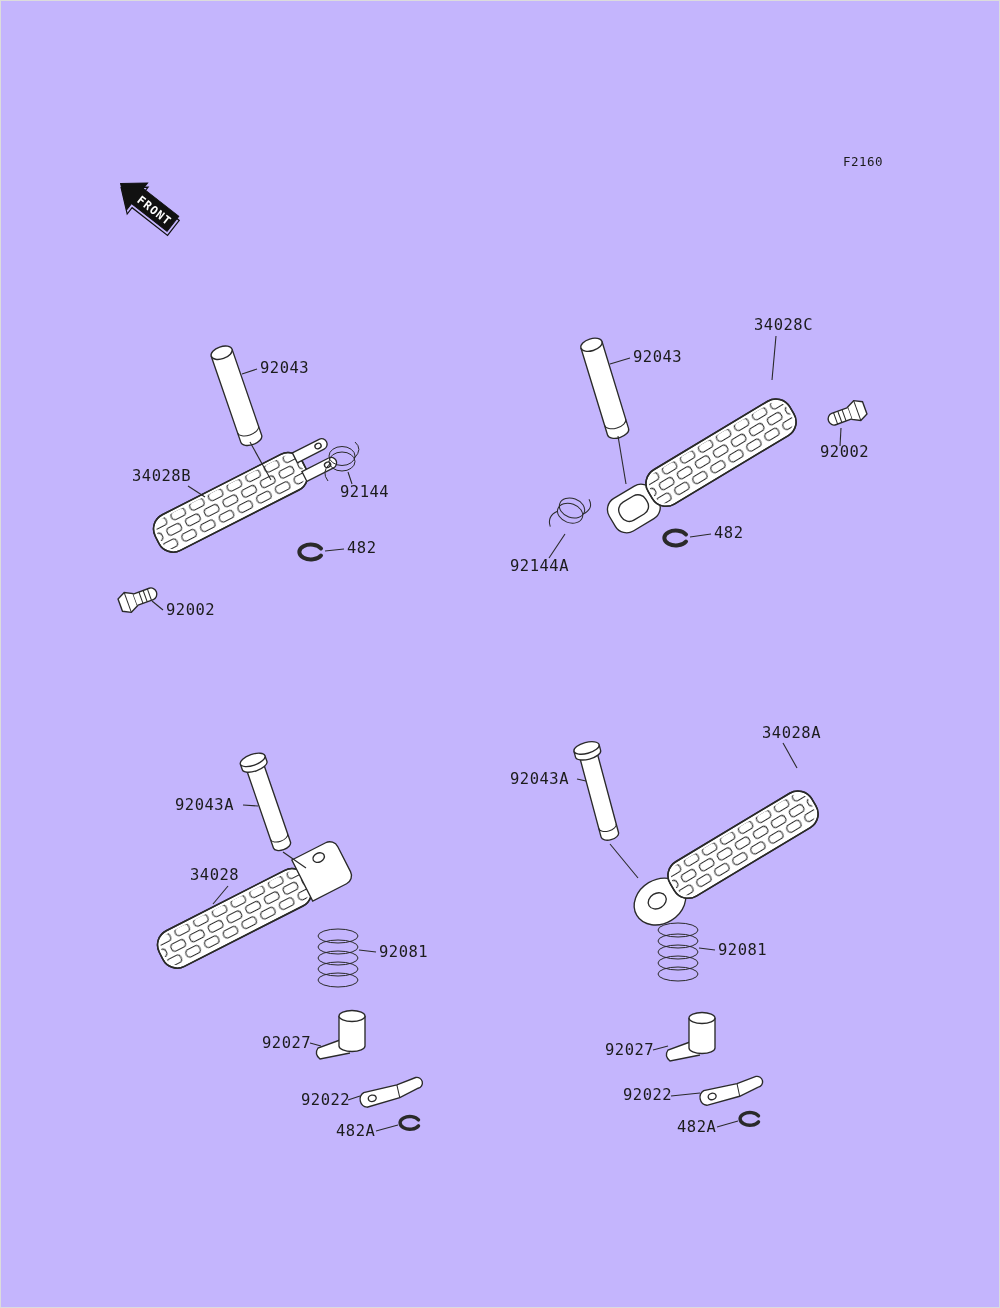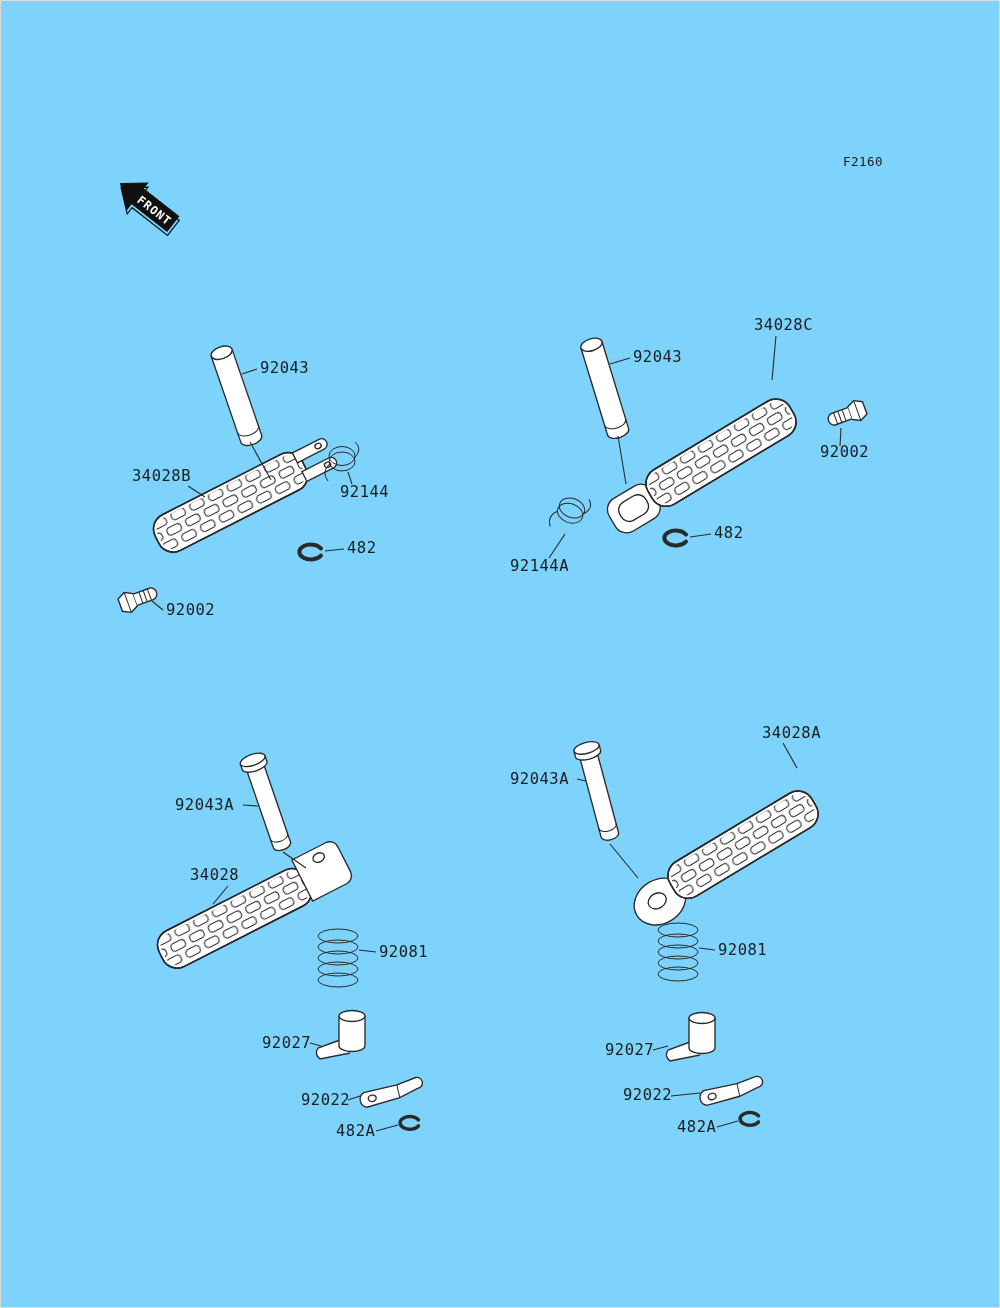--- a/index.html
+++ b/index.html
@@ -1,20 +1,20 @@
 <!DOCTYPE html>
 <html><head>
 <meta charset="utf-8">
 <title>Parts Diagram</title>
 <style>
   html,body { margin:0; padding:0; background:#ffffff; }
   .page {
     position:relative;
     width:1000px; height:1308px;
-    background:#7dd3fc;
+    background:#c4b5fd;
     font-family:"DejaVu Sans Mono","Liberation Mono",monospace;
     overflow:hidden;
   }
   svg { display:block; }
   .lbl {
     font-family:"DejaVu Sans Mono","Liberation Mono",monospace;
     font-size:15.5px;
     fill:#1c1c1c;
     letter-spacing:0.5px;
   }

